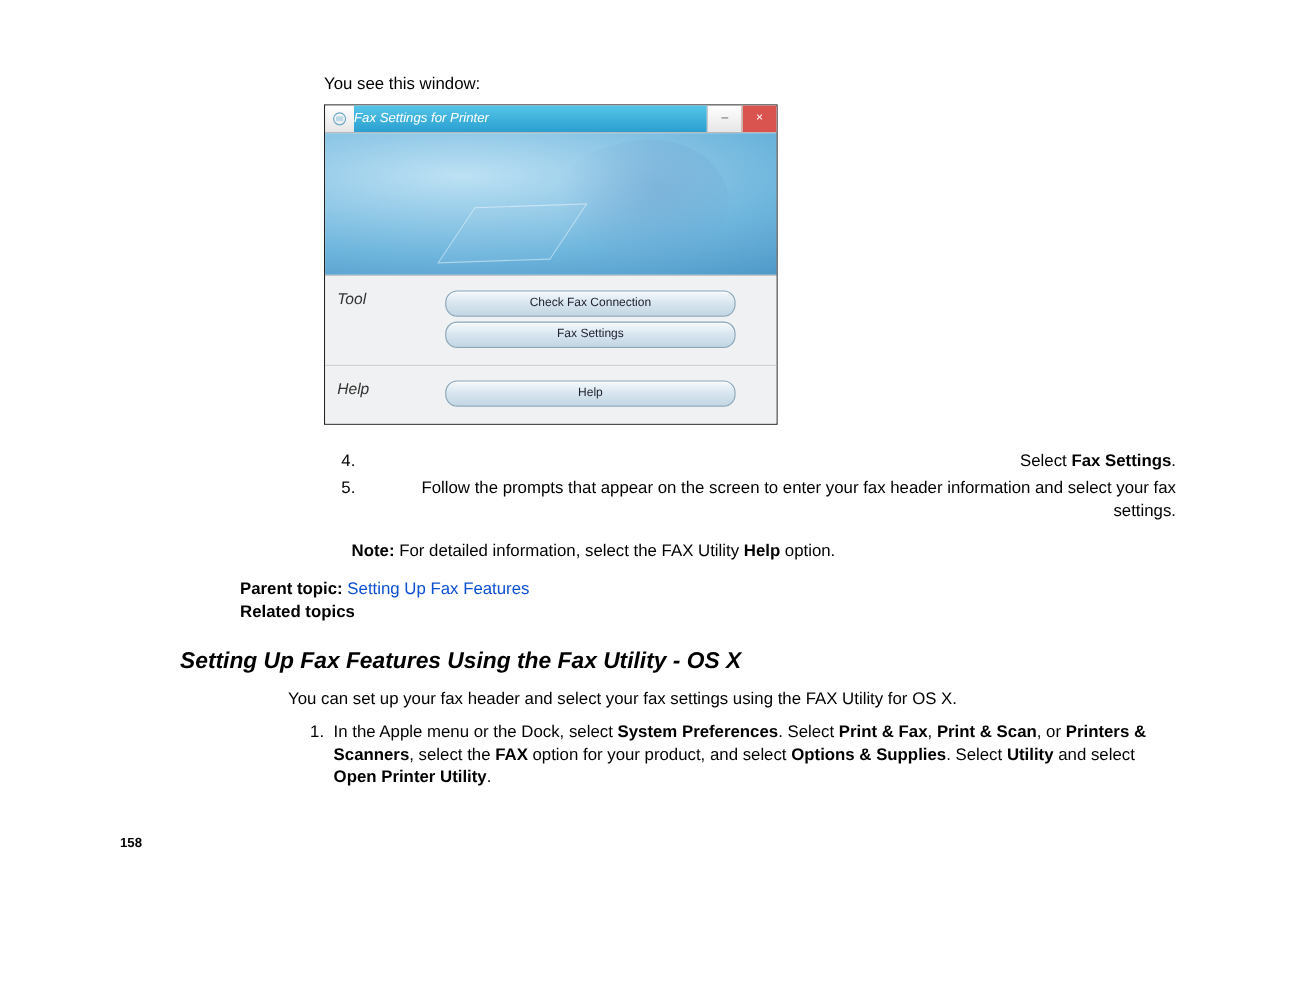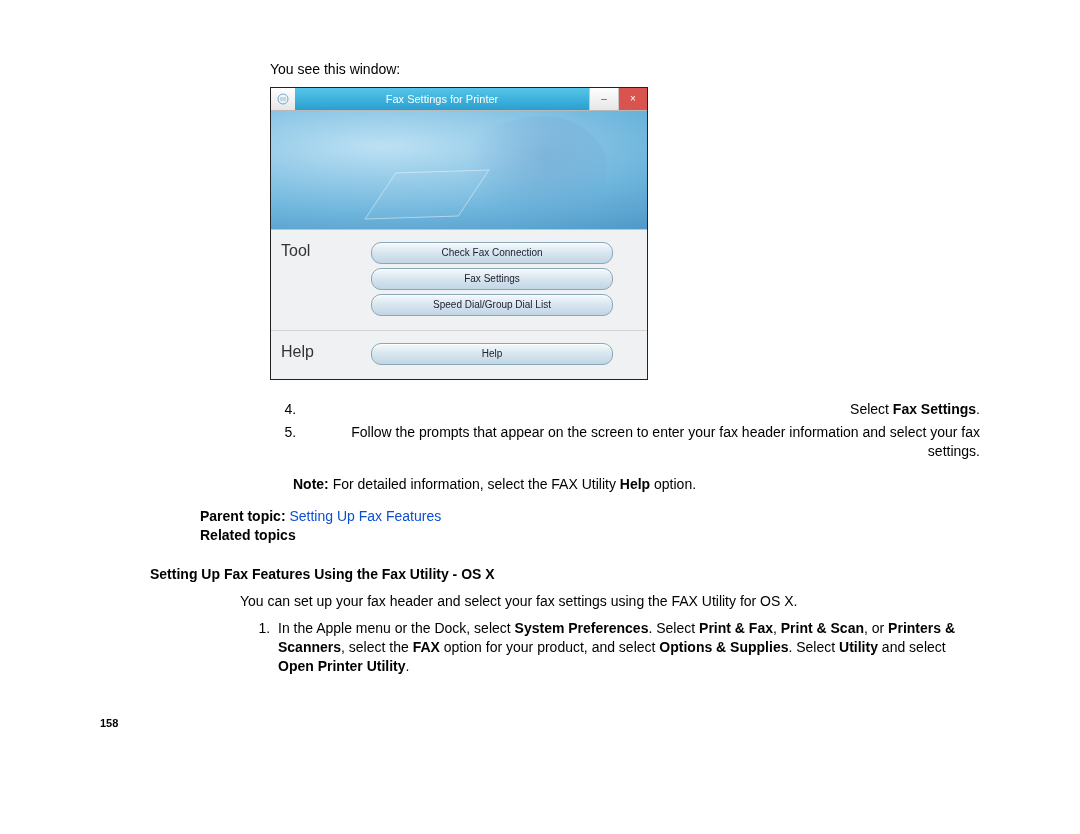--- a/index.html
+++ b/index.html
@@ -25,22 +25,23 @@
     height: 22px;
     background: linear-gradient(#fff,#e6e6e6);
     border-bottom: 1px solid #b8b8b8;
     font-size: 11px;
   }
   .tb-icon { width: 24px; display:flex; align-items:center; justify-content:center; color:#6fa8c8; }
   .tb-title {
     flex: 1;
     background: linear-gradient(#55c5e8,#2a9fd0);
     color: #fff;
-    text-align: center;
+    text-align: left;
     line-height: 22px;
+    font-style: italic;
   }
   .tb-btn {
     width: 28px;
     display:flex; align-items:center; justify-content:center;
     border-left:1px solid #c8c8c8;
     font-size:10px;
     color:#555;
   }
   .tb-close { background:#d9534f; color:#fff; }
   .hero {
@@ -59,21 +60,21 @@
   }
   .hero-phone{
     position:absolute; left:110px; top:60px; width:90px; height:45px;
     border:1px solid rgba(255,255,255,.45);
     transform: skewX(-35deg) rotate(-2deg);
     background: rgba(255,255,255,.04);
   }
   .panel { background:#f0f1f2; }
   .panel-row { display:flex; align-items:flex-start; border-top:1px solid #d3d3d3; }
   .panel-row:first-child { border-top:none; }
-  .row-label { width:72px; font-size:16px; color:#333; padding:10px 0 0 10px; }
+  .row-label { width:72px; font-size:13px; color:#333; padding:10px 0 0 10px;font-style:italic; }
   .row-body  { flex:1; padding:8px 16px 10px 0; }
   .fx-btn {
     display:block;
     margin:4px auto;
     width: 240px;
     height:20px;
     line-height:19px;
     font-size:10px;
     text-align:center;
     color:#223;
@@ -86,23 +87,24 @@
     list-style: decimal;
     margin: 0 0 14px 0;
     padding-left: 200px;
   }
   ol.steps > li { padding-left: 4px; margin-bottom: 4px; text-align: right; }
   ol.steps.start4 { counter-reset: item 3; }
   .note-block { margin: 14px 0 14px 170px; padding-left: 23px; }
   .topics { margin-left: 100px; margin-top: 10px; }
   .link { color: #0b4fd1; }
   h2.section {
-    font-size: 14px;
+    font-size: 19px;
     font-weight: bold;
     margin: 20px 0 8px 50px;
+    font-style: italic;
   }
   .body-para { margin-left: 140px; margin-bottom: 8px; }
   ol.steps2 {
     list-style: decimal;
     margin: 0;
     padding-left: 174px;
   }
   ol.steps2 > li { padding-left: 4px; }
   .pagenum { text-align:left; font-size:11px; font-weight:bold; margin-top:40px; }
   b { font-weight: bold; }
@@ -128,21 +130,20 @@
     <div class="hero">
       <div class="hero-hand"></div>
       <div class="hero-phone"></div>
     </div>
     <div class="panel">
       <div class="panel-row">
         <div class="row-label">Tool</div>
         <div class="row-body">
           <div class="fx-btn">Check Fax Connection</div>
           <div class="fx-btn">Fax Settings</div>
-          <div class="fx-btn">Speed Dial/Group Dial List</div>
         </div>
       </div>
       <div class="panel-row">
         <div class="row-label">Help</div>
         <div class="row-body">
           <div class="fx-btn">Help</div>
         </div>
       </div>
     </div>
   </div>

